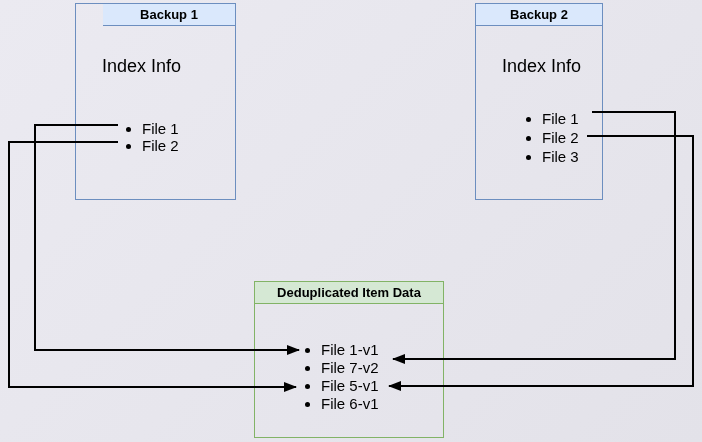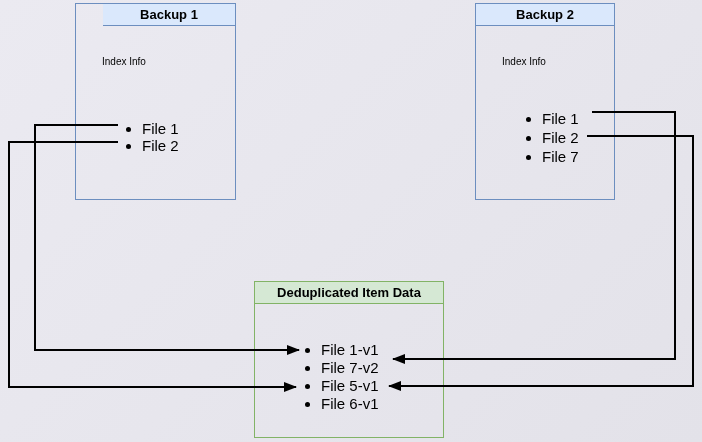--- a/index.html
+++ b/index.html
@@ -36,33 +36,33 @@
   }
   .node.green { border: 1px solid var(--green-stroke, #82b366); }
   .node.green .node-header {
     background: var(--green-fill, #d5e8d4);
     border-bottom: 1px solid var(--green-stroke, #82b366);
   }
   .index-label {
     position: absolute;
     left: 26px;
     top: 52px;
-    font-size: 10px;
+    font-size: 18px;
     text-align: right;
   }
   ul.file-list {
     position: absolute;
     margin: 0;
     padding: 0 0 0 66px;
     list-style: disc outside;
     font-size: 15px;
   }
   ul.file-list li { line-height: 18px; }
   #backup1 { left: 75px;  top: 3px;   width: 161px; height: 197px; padding-left: 27px; }
-  #backup2 { left: 475px; top: 3px;   width: 140px; height: 197px; }
+  #backup2 { left: 475px; top: 3px;   width: 128px; height: 197px; }
   #dedup   { left: 254px; top: 281px; width: 190px; height: 157px; }
   #backup1 ul.file-list { top: 116px; left: 0; }
   #backup1 ul.file-list li { line-height: 17px; }
   #backup2 ul.file-list { top: 105px; left: 0; }
   #backup2 ul.file-list li { line-height: 19px; }
   #dedup   ul.file-list { top: 59px; left: 0; text-align: right; }
   #dedup   ul.file-list li { line-height: 18px; }
   svg.wires {
     position: absolute;
     left: 0; top: 0;
@@ -88,21 +88,21 @@
       <li>File 2</li>
     </ul>
   </div>
 
   <div id="backup2" class="node blue">
     <div class="node-header">Backup 2</div>
     <div class="index-label">Index Info</div>
     <ul class="file-list">
       <li>File 1</li>
       <li>File 2</li>
-      <li>File 7</li>
+      <li>File 3</li>
     </ul>
   </div>
 
   <div id="dedup" class="node green">
     <div class="node-header">Deduplicated Item Data</div>
     <ul class="file-list">
       <li>File 1-v1</li>
       <li>File 7-v2</li>
       <li>File 5-v1</li>
       <li>File 6-v1</li>

